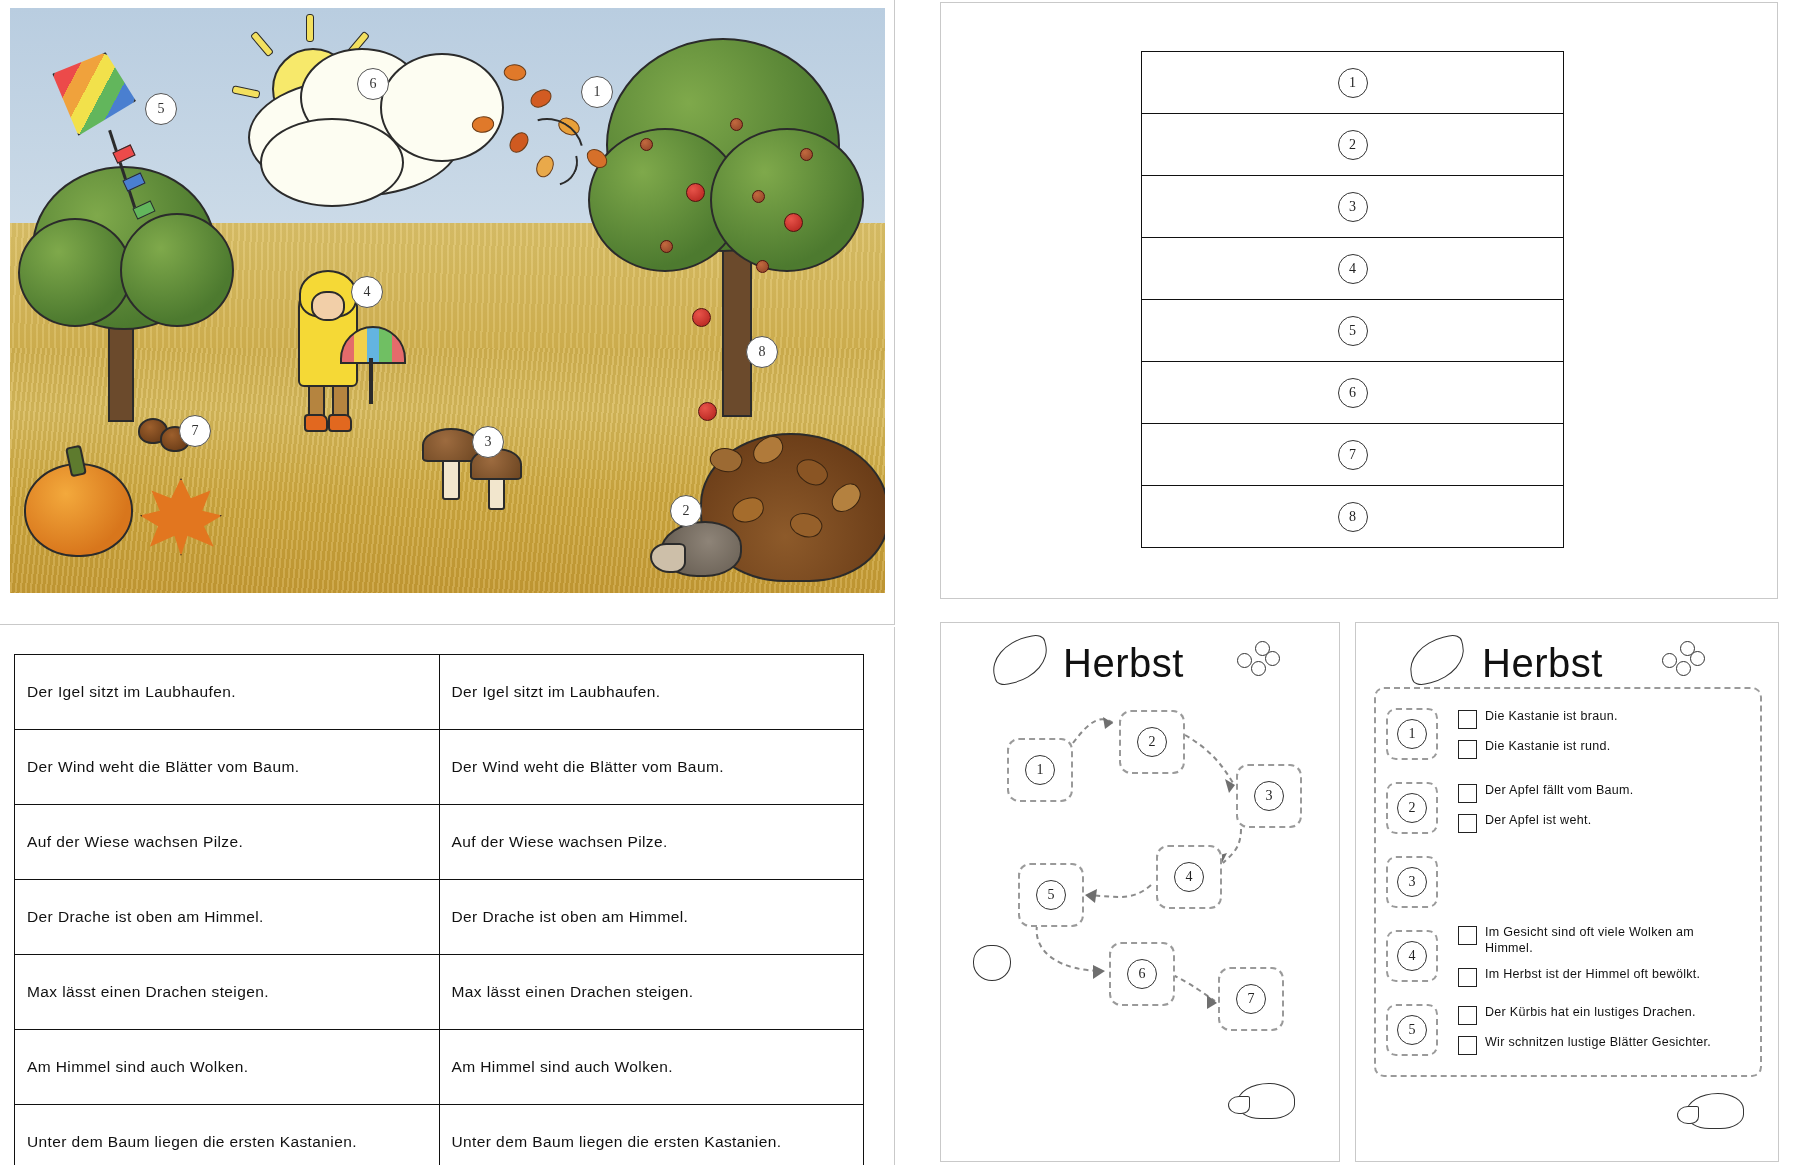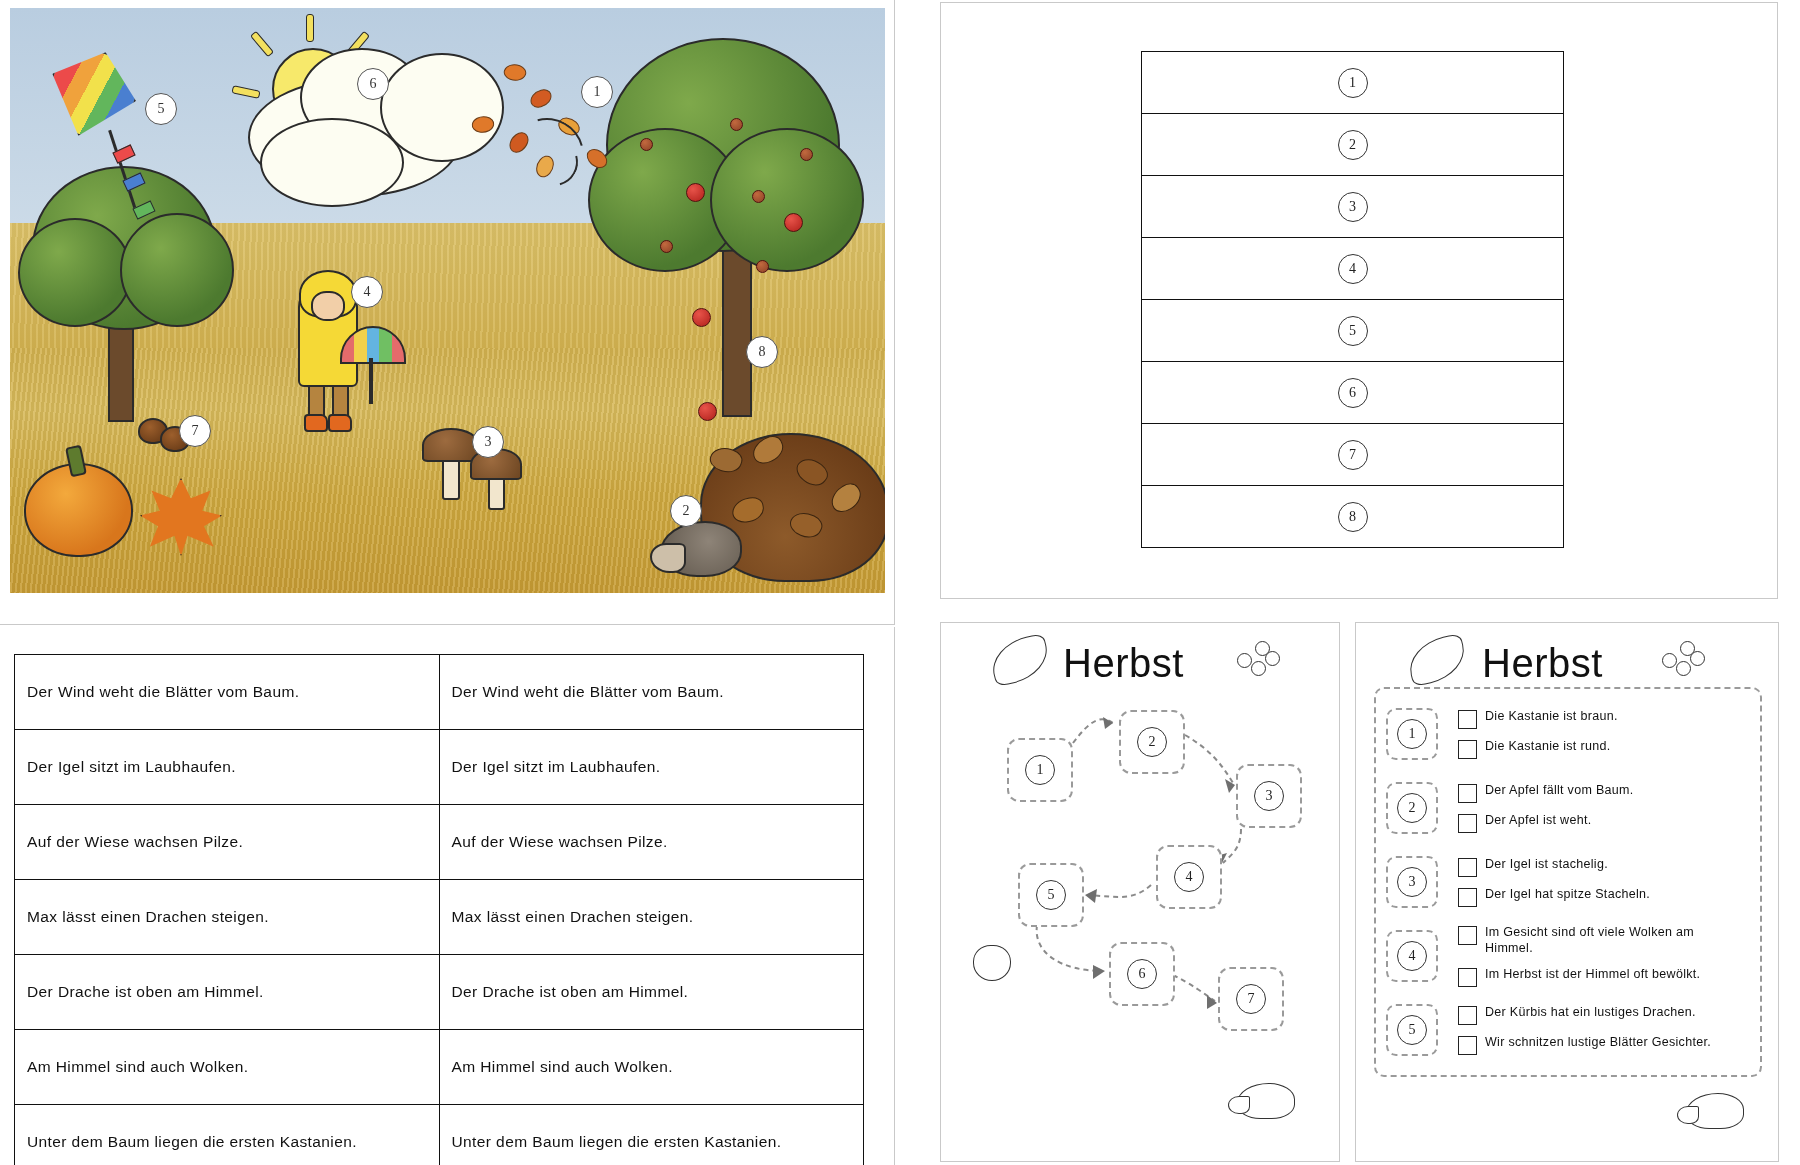--- a/index.html
+++ b/index.html
@@ -530,38 +530,38 @@
             <span>8</span>
           </div>
         </div>
     </div>
   </div>
 
   <div class="sent-panel">
     <table class="sent-table">
       <tbody>
           <tr>
+        <td>Der Igel sitzt im Laubhaufen.</td>
+        <td>Der Igel sitzt im Laubhaufen.</td>
+      </tr>
+      <tr>
         <td>Der Wind weht die Blätter vom Baum.</td>
         <td>Der Wind weht die Blätter vom Baum.</td>
-      </tr>
-      <tr>
-        <td>Der Igel sitzt im Laubhaufen.</td>
-        <td>Der Igel sitzt im Laubhaufen.</td>
       </tr>
       <tr>
         <td>Auf der Wiese wachsen Pilze.</td>
         <td>Auf der Wiese wachsen Pilze.</td>
       </tr>
       <tr>
+        <td>Der Drache ist oben am Himmel.</td>
+        <td>Der Drache ist oben am Himmel.</td>
+      </tr>
+      <tr>
         <td>Max lässt einen Drachen steigen.</td>
         <td>Max lässt einen Drachen steigen.</td>
-      </tr>
-      <tr>
-        <td>Der Drache ist oben am Himmel.</td>
-        <td>Der Drache ist oben am Himmel.</td>
       </tr>
       <tr>
         <td>Am Himmel sind auch Wolken.</td>
         <td>Am Himmel sind auch Wolken.</td>
       </tr>
       <tr>
         <td>Unter dem Baum liegen die ersten Kastanien.</td>
         <td>Unter dem Baum liegen die ersten Kastanien.</td>
       </tr>
 
@@ -682,30 +682,20 @@
               <span class="check-text">Der Apfel ist weht.</span>
             </div>
         </div>
       </div>
       <div class="check-row">
         <div class="check-num">
             <div class="circle-num">
               <span>3</span>
             </div>
           </div>
-        <div class="check-opts">
-          <div class="check-opt">
-              <span class="check-box"></span>
-              <span class="check-text">Der Igel ist stachelig.</span>
-            </div>
-          <div class="check-opt">
-              <span class="check-box"></span>
-              <span class="check-text">Der Igel hat spitze Stacheln.</span>
-            </div>
-        </div>
       </div>
       <div class="check-row">
         <div class="check-num">
             <div class="circle-num">
               <span>4</span>
             </div>
           </div>
         <div class="check-opts">
           <div class="check-opt">
               <span class="check-box"></span>

